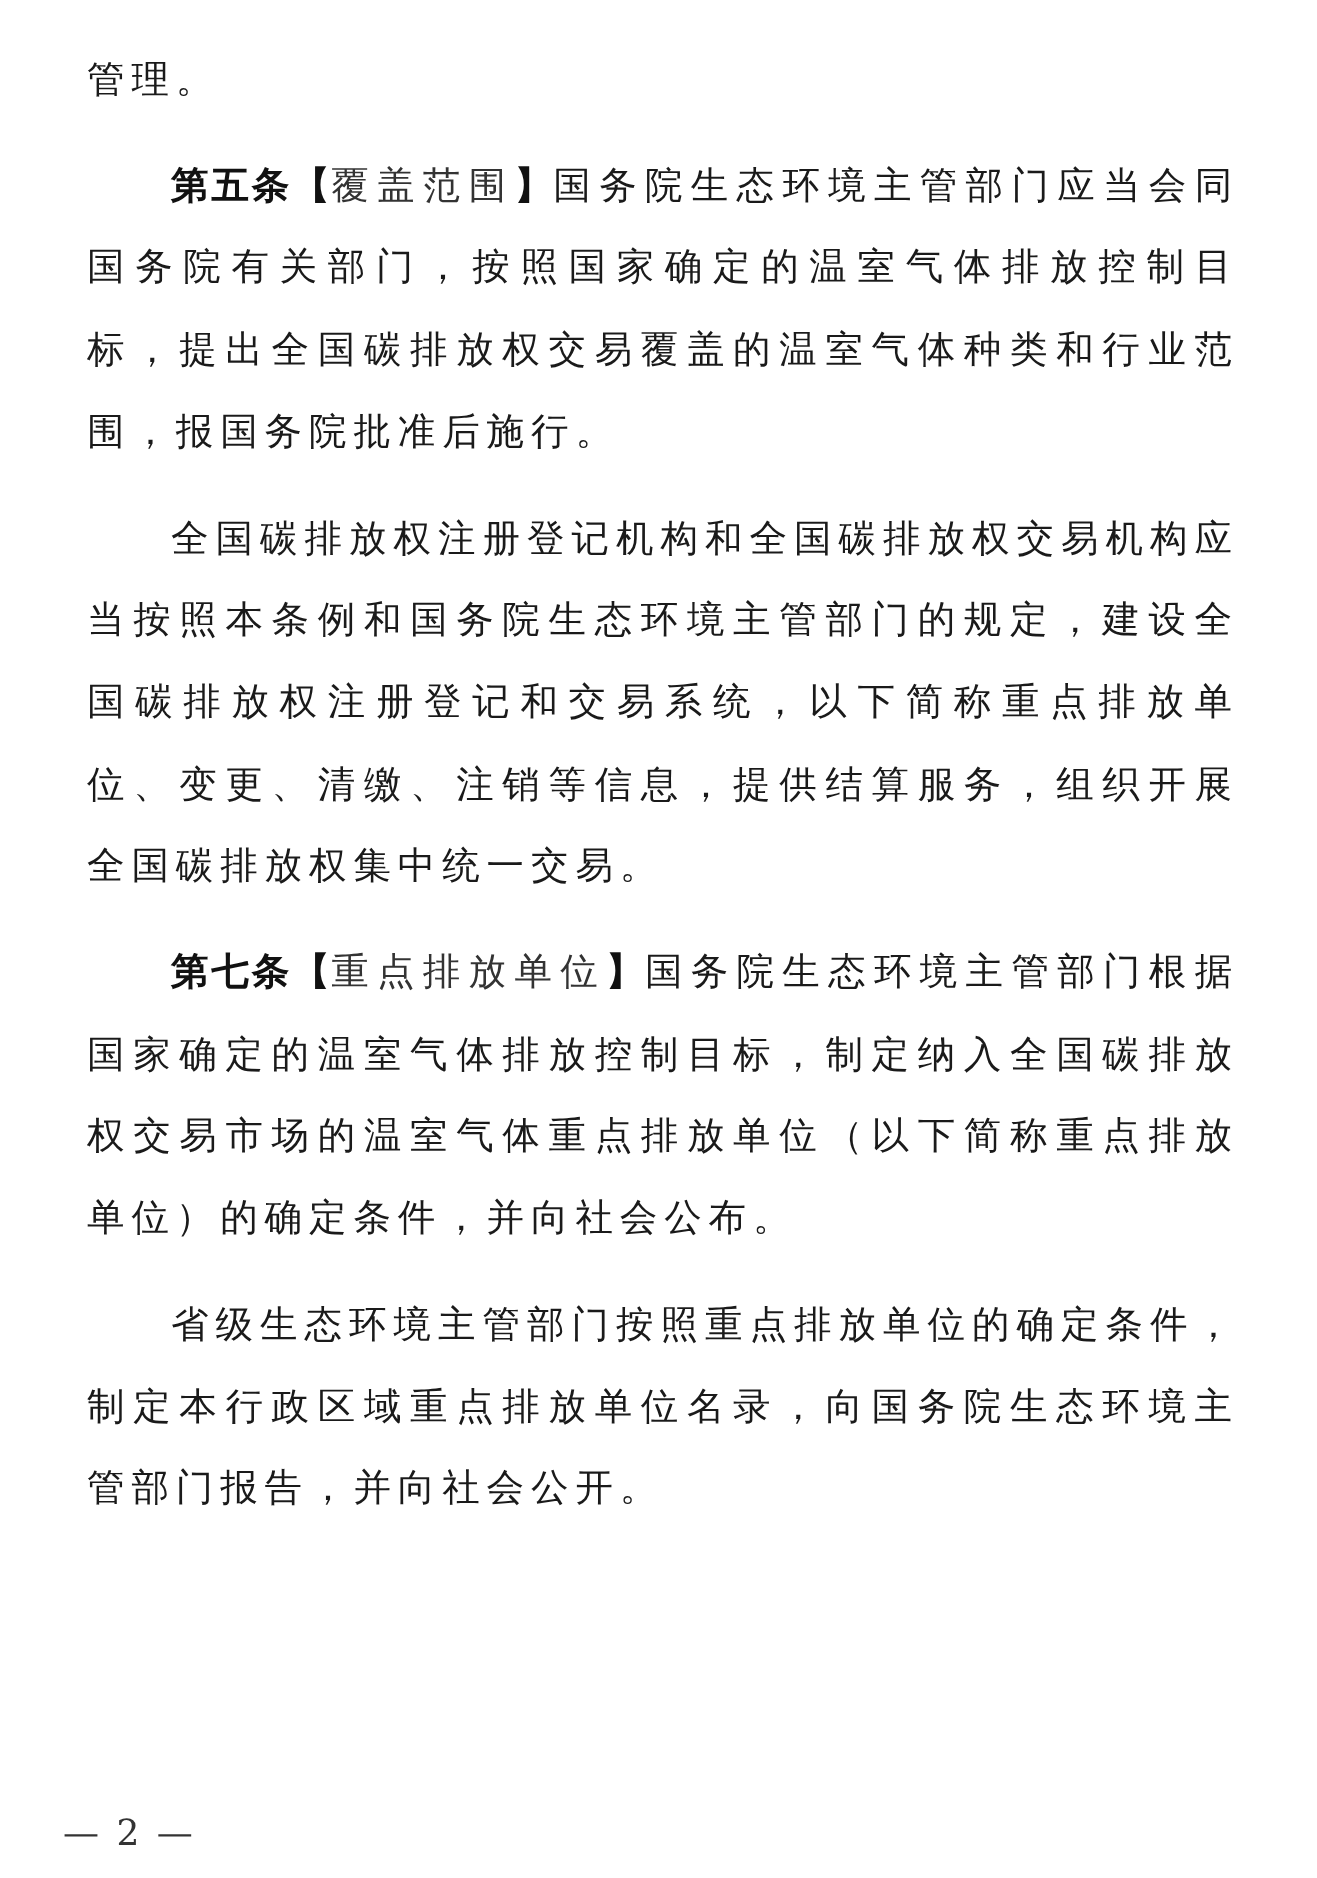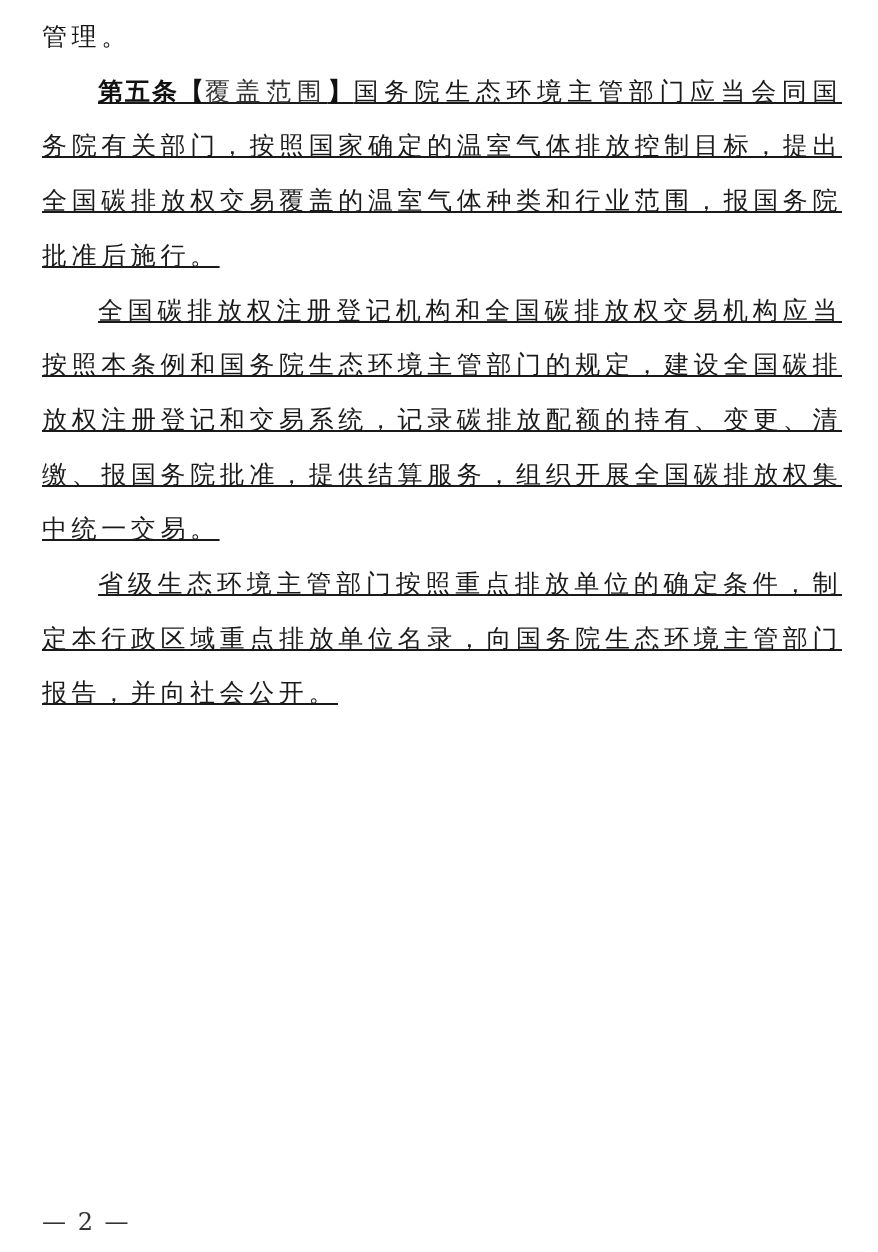--- a/index.html
+++ b/index.html
@@ -15,32 +15,31 @@
       font-family: "DejaVu Serif", "Liberation Serif", serif;
       color: #1a1a1a;
     }
     .page {
       position: absolute;
       left: 42px;
       top: 10px;
       width: 800px;
     }
     .para {
-      margin: 0;
+      margin: 16px;
       font-size: 25px;
       line-height: 54.7px;
       text-align: justify;
       text-align-last: left;
       letter-spacing: 4.6px;
       word-break: break-all;
       font-weight: normal;
     }
     .indent {
       text-indent: 56px;
-      text-decoration: underline;
     }
     .article-no {
       font-family: "DejaVu Sans", "Liberation Sans", sans-serif;
       font-weight: bold;
       color: #111111;
       letter-spacing: 1px;
     }
     .bracket {
       font-family: "DejaVu Sans", "Liberation Sans", sans-serif;
       font-weight: bold;
@@ -68,24 +67,27 @@
   <p class="para">
     <span>管理。</span>
   </p>
 
   <p class="para indent">
     <span class="article-no">第五条</span><span class="bracket">【</span><span class="title-text">覆盖范围</span><span class="bracket">】</span><span>国务院生态环境主管部门应当会同国务院有关部门，按照国家确定的温室气体排放控制目标，提出全国碳排放权交易覆盖的温室气体种类和行业范围，报国务院批准后施行。</span>
   </p>
 
 
   <p class="para indent">
-    <span>全国碳排放权注册登记机构和全国碳排放权交易机构应当按照本条例和国务院生态环境主管部门的规定，建设全国碳排放权注册登记和交易系统，记录碳排放配额的持有、变更、清缴、报国务院批准，提供结算服务，组织开展全国碳排放权集中统一交易。</span>
+    <span>全国碳排放权注册登记机构和全国碳排放权交易机构应当按照本条例和国务院生态环境主管部门的规定，建设全国碳排放权注册登记和交易系统，以下简称重点排放单位、变更、清缴、注销等信息，提供结算服务，组织开展全国碳排放权集中统一交易。</span>
   </p>
 
 
+  <p class="para indent">
+    <span class="article-no">第七条</span><span class="bracket">【</span><span class="title-text">重点排放单位</span><span class="bracket">】</span><span>国务院生态环境主管部门根据国家确定的温室气体排放控制目标，制定纳入全国碳排放权交易市场的温室气体重点排放单位（以下简称重点排放单位）的确定条件，并向社会公布。</span>
+  </p>
 
   <p class="para indent">
     <span>省级生态环境主管部门按照重点排放单位的确定条件，制定本行政区域重点排放单位名录，向国务院生态环境主管部门报告，并向社会公开。</span>
   </p>
 
 </div>
 
 <div class="page-number">— 2 —</div>
 
 </body></html>

